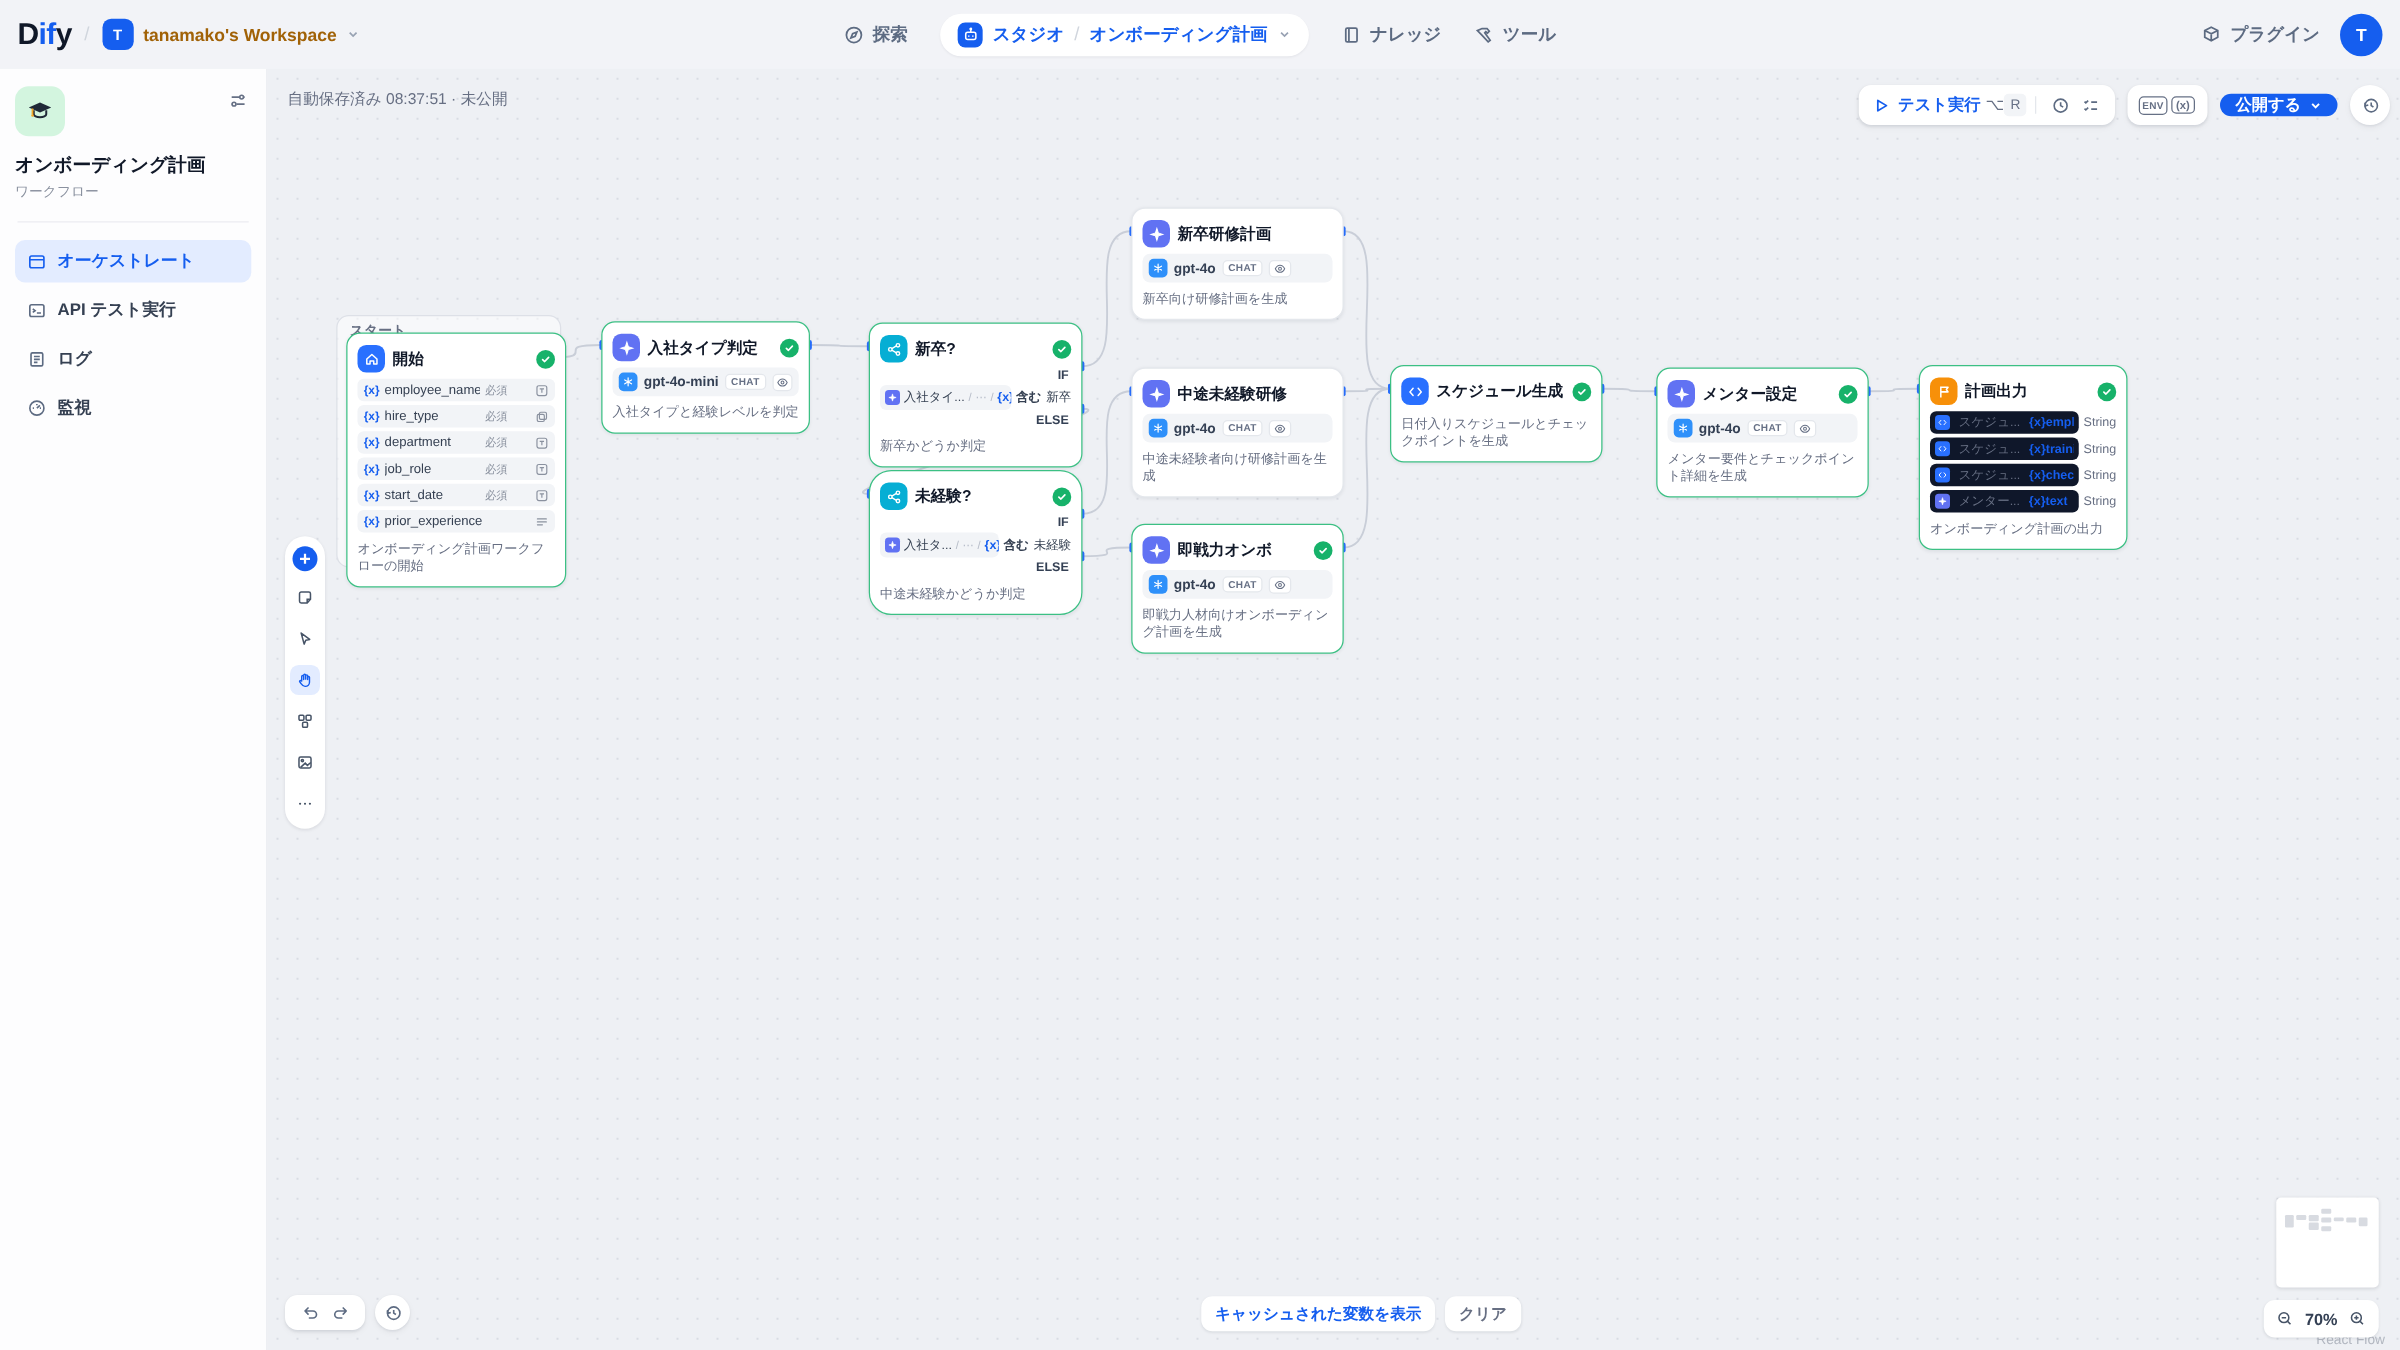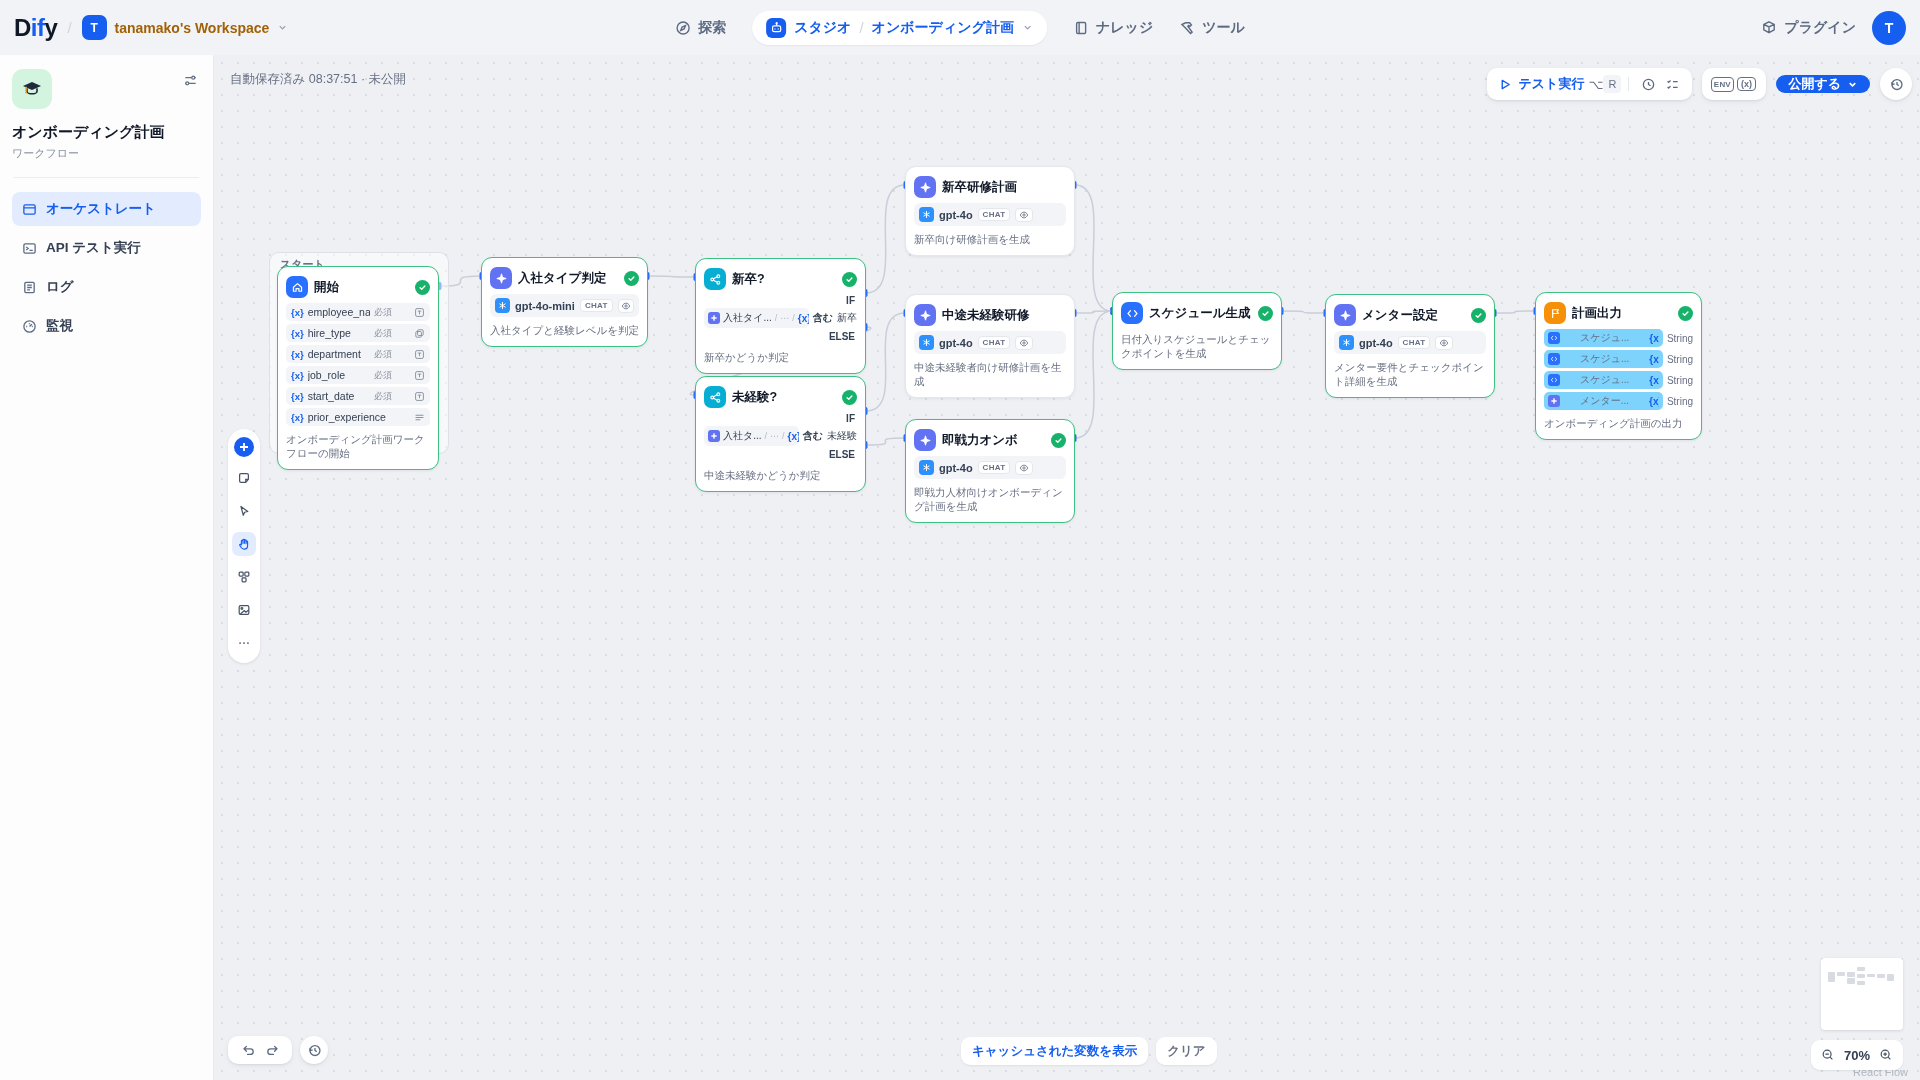--- a/index.html
+++ b/index.html
@@ -114,21 +114,21 @@
   .csep{font-size:9px;color:#b6bcc8}
   .cvar{font-size:10px;font-weight:700;color:#155eef;white-space:nowrap}
   .cop{font-size:10px;font-weight:600;color:#354052;white-space:nowrap}
   .cval{font-size:10px;color:#354052;white-space:nowrap}
   .vrow{margin-top:3px;background:#f2f4f7;border-radius:5px;height:18px;display:flex;align-items:center;gap:4px;padding:0 5px}
   .vx{font-size:9.5px;font-weight:700;color:#155eef}
   .vname{font-size:10.5px;color:#354052;flex:1;white-space:nowrap;overflow:hidden}
   .vreq{font-size:9px;color:#8a919f;margin-right:18px}
   .vrow svg{width:11px;height:11px;stroke:#8a919f;flex:none}
   .orow{margin-top:3px;display:flex;align-items:center;gap:4px}
-  .opill{flex:1;min-width:0;background:#7dd3fc;border-radius:5px;height:18px;display:flex;align-items:center;gap:20px;padding:0 4px;overflow:hidden}
+  .opill{flex:1;min-width:0;background:#0f172a;border-radius:5px;height:18px;display:flex;align-items:center;gap:7px;padding:0 4px;overflow:hidden}
   .oname{font-size:10px;color:#676f83;white-space:nowrap}
   .ovar{font-size:10px;font-weight:700;color:#155eef;white-space:nowrap;overflow:hidden}
   .otype{font-size:10px;color:#676f83;flex:none}
 </style>
 </head>
 <body>
 
 <div id="app">
 
   <div id="header">
@@ -417,21 +417,21 @@
           <circle cx="7" cy="7" r="4.5"></circle>
           <path d="M10.4 10.4 L13 13 M5 7 h4 M7 5 v4"></path>
         </svg>
     </div>
     <div class="attribution">React Flow</div>
 
     <div id="nodes">
         <div class="group-box" style="left: 55px; top: 197px; width: 180px; height: 202px;">
           <div class="group-label">スタート</div>
         </div>
-        <div class="node success" style="left: 63px; top: 211px; width: 162px;">
+        <div class="node success" style="left: 63px; top: 211px; width: 176px;">
           <div class="nhead">
             <span class="tile t-start">
               <svg viewBox="0 0 16 16" fill="none" stroke-width="1.5" stroke-linejoin="round">
                 <path d="M3 7.6 L8 3.2 L13 7.6 V12.6 H9.8 V9.5 H6.2 V12.6 H3 Z"></path>
               </svg>
             </span>
             <span class="ntitle">開始</span>
             <span class="check">
               <svg viewBox="0 0 12 12" fill="none" stroke-width="1.8" stroke-linecap="round" stroke-linejoin="round">
                 <path d="M2.8 6.2 L5 8.3 L9.2 3.9"></path>
@@ -553,21 +553,21 @@
               <span class="csep">⋯</span>
               <span class="csep">/</span>
               <span class="cvar">{x}t...</span>
             </span>
             <span class="cop">含む</span>
             <span class="cval">新卒</span>
           </div>
           <div class="iflabel">ELSE</div>
           <div class="ndesc">新卒かどうか判定</div>
         </div>
-        <div class="node success" style="left: 481px; top: 321px; width: 171px;">
+        <div class="node success" style="left: 481px; top: 321px; width: 171px; border-radius: 18px;">
           <div class="nhead">
             <span class="tile t-ifelse">
               <svg viewBox="0 0 16 16" fill="none" stroke-width="1.4">
                 <circle cx="4" cy="8" r="1.7"></circle>
                 <circle cx="11.5" cy="4" r="1.7"></circle>
                 <circle cx="11.5" cy="12" r="1.7"></circle>
                 <path d="M5.5 7.2 L10 4.6 M5.5 8.8 L10 11.4"></path>
               </svg>
             </span>
             <span class="ntitle">未経験?</span>

